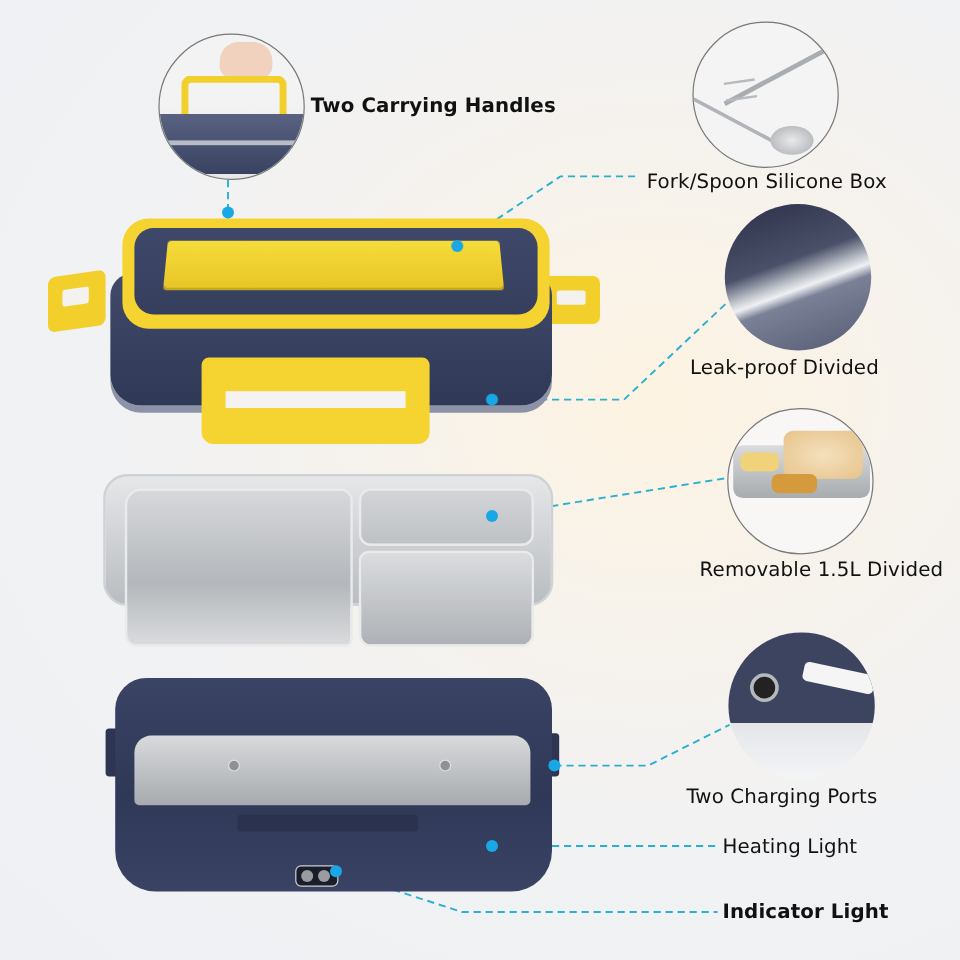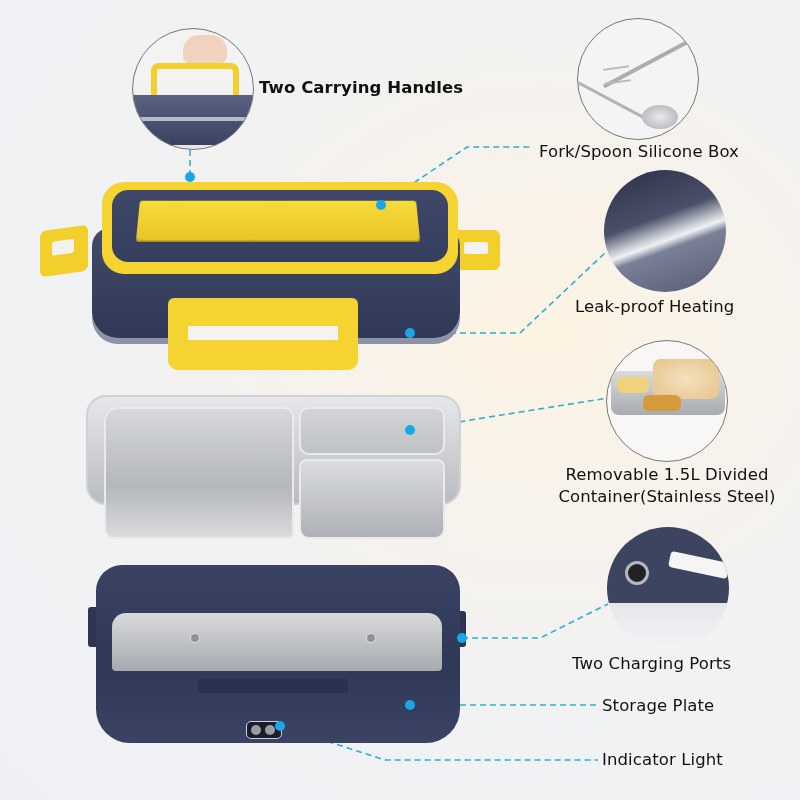--- a/index.html
+++ b/index.html
@@ -1,21 +1,21 @@
 <!DOCTYPE html>
 <html><head>
 <meta charset="utf-8">
 <style>
   html,body{margin:0;padding:0;}
   body{width:800px;height:800px;overflow:hidden;position:relative;
     background:radial-gradient(ellipse at 68% 42%, #fdf3e2 0%, #f6f2ec 30%, #f1f2f4 60%, #eef0f3 100%);
     font-family:"DejaVu Sans","Liberation Sans",sans-serif;}
   .abs{position:absolute;}
   .label{position:absolute;color:#111;font-size:16.5px;letter-spacing:0.1px;white-space:nowrap;}
-  .label.center{text-align:center;line-height:22px;}
+  .label.center{text-align:right;line-height:22px;}
   .circle{position:absolute;border-radius:50%;overflow:hidden;box-sizing:border-box;}
   svg.lines{position:absolute;left:0;top:0;width:800px;height:800px;pointer-events:none;}
   .dot{position:absolute;width:10px;height:10px;border-radius:50%;background:#1aa7e6;margin:-5px 0 0 -5px;}
 </style>
 </head>
 <body>
 
 <svg class="lines" viewBox="0 0 800 800">
   <g stroke="#2ab0d0" stroke-width="1.6" stroke-dasharray="6,4" fill="none">
     <line x1="190" y1="150" x2="190" y2="177"></line>
@@ -88,33 +88,32 @@
 
 <div class="circle" style="left:577px;top:18px;width:122px;height:122px;border:1px solid #777;background:#f4f4f4;">
   <div class="abs" style="left:20px;top:42px;width:100px;height:4px;background:#a9adb2;transform:rotate(-28deg);"></div>
   <div class="abs" style="left:26px;top:48px;width:26px;height:12px;border-top:2px solid #b6b9bd;border-bottom:2px solid #b6b9bd;transform:rotate(-8deg);"></div>
   <div class="abs" style="left:0;top:62px;width:80px;height:3px;background:#b0b3b7;transform:rotate(28deg);transform-origin:left;"></div>
   <div class="abs" style="left:64px;top:86px;width:36px;height:24px;border-radius:50%;background:radial-gradient(#e8e9ea,#a8abb0);"></div>
 </div>
 <div class="label" style="left:539px;top:142px;">Fork/Spoon Silicone Box</div>
 
 <div class="circle" style="left:604px;top:170px;width:122px;height:122px;background:linear-gradient(160deg,#2b3048 0%,#4a5068 40%,#c8ccd3 52%,#eef0f3 56%,#7a8096 62%,#555b72 100%);"></div>
-<div class="label" style="left:575px;top:297px;">Leak-proof Heating</div>
+<div class="label" style="left:575px;top:297px;">Leak-proof Divided</div>
 
 <div class="circle" style="left:606px;top:340px;width:122px;height:122px;border:1px solid #777;background:#f8f7f5;">
   <div class="abs" style="left:4px;top:30px;width:114px;height:44px;background:linear-gradient(#d9dbdd,#a8abaf);border-radius:8px;"></div>
   <div class="abs" style="left:46px;top:18px;width:66px;height:40px;background:radial-gradient(#f4e0bd,#e7c38a);border-radius:8px;"></div>
   <div class="abs" style="left:10px;top:36px;width:32px;height:16px;background:#f0d27a;border-radius:6px;"></div>
   <div class="abs" style="left:36px;top:54px;width:38px;height:16px;background:#d59a3c;border-radius:6px;"></div>
 </div>
 <div class="label center" style="left:548px;top:464px;width:238px;">
   <div>Removable 1.5L Divided</div>
-  <div>Container(Stainless Steel)</div>
 </div>
 
 <div class="circle" style="left:607px;top:527px;width:122px;height:122px;background:linear-gradient(#3c4460 0%,#3c4460 62%,#e4e6ea 62%,#f3f4f6 100%);">
   <div class="abs" style="left:18px;top:34px;width:18px;height:18px;border-radius:50%;background:#222;border:3px solid #b5b8bd;"></div>
   <div class="abs" style="left:62px;top:30px;width:60px;height:16px;background:#f5f5f5;border-radius:4px;transform:rotate(12deg);"></div>
 </div>
 <div class="label" style="left:572px;top:654px;">Two Charging Ports</div>
 
-<div class="label" style="left:602px;top:696px;">Storage Plate</div>
-<div class="label" style="left:602px;top:750px;">Indicator Light</div>
+<div class="label" style="left:602px;top:696px;">Heating Light</div>
+<div class="label" style="left:602px;top:750px;font-weight:bold;">Indicator Light</div>
 
 </body></html>

